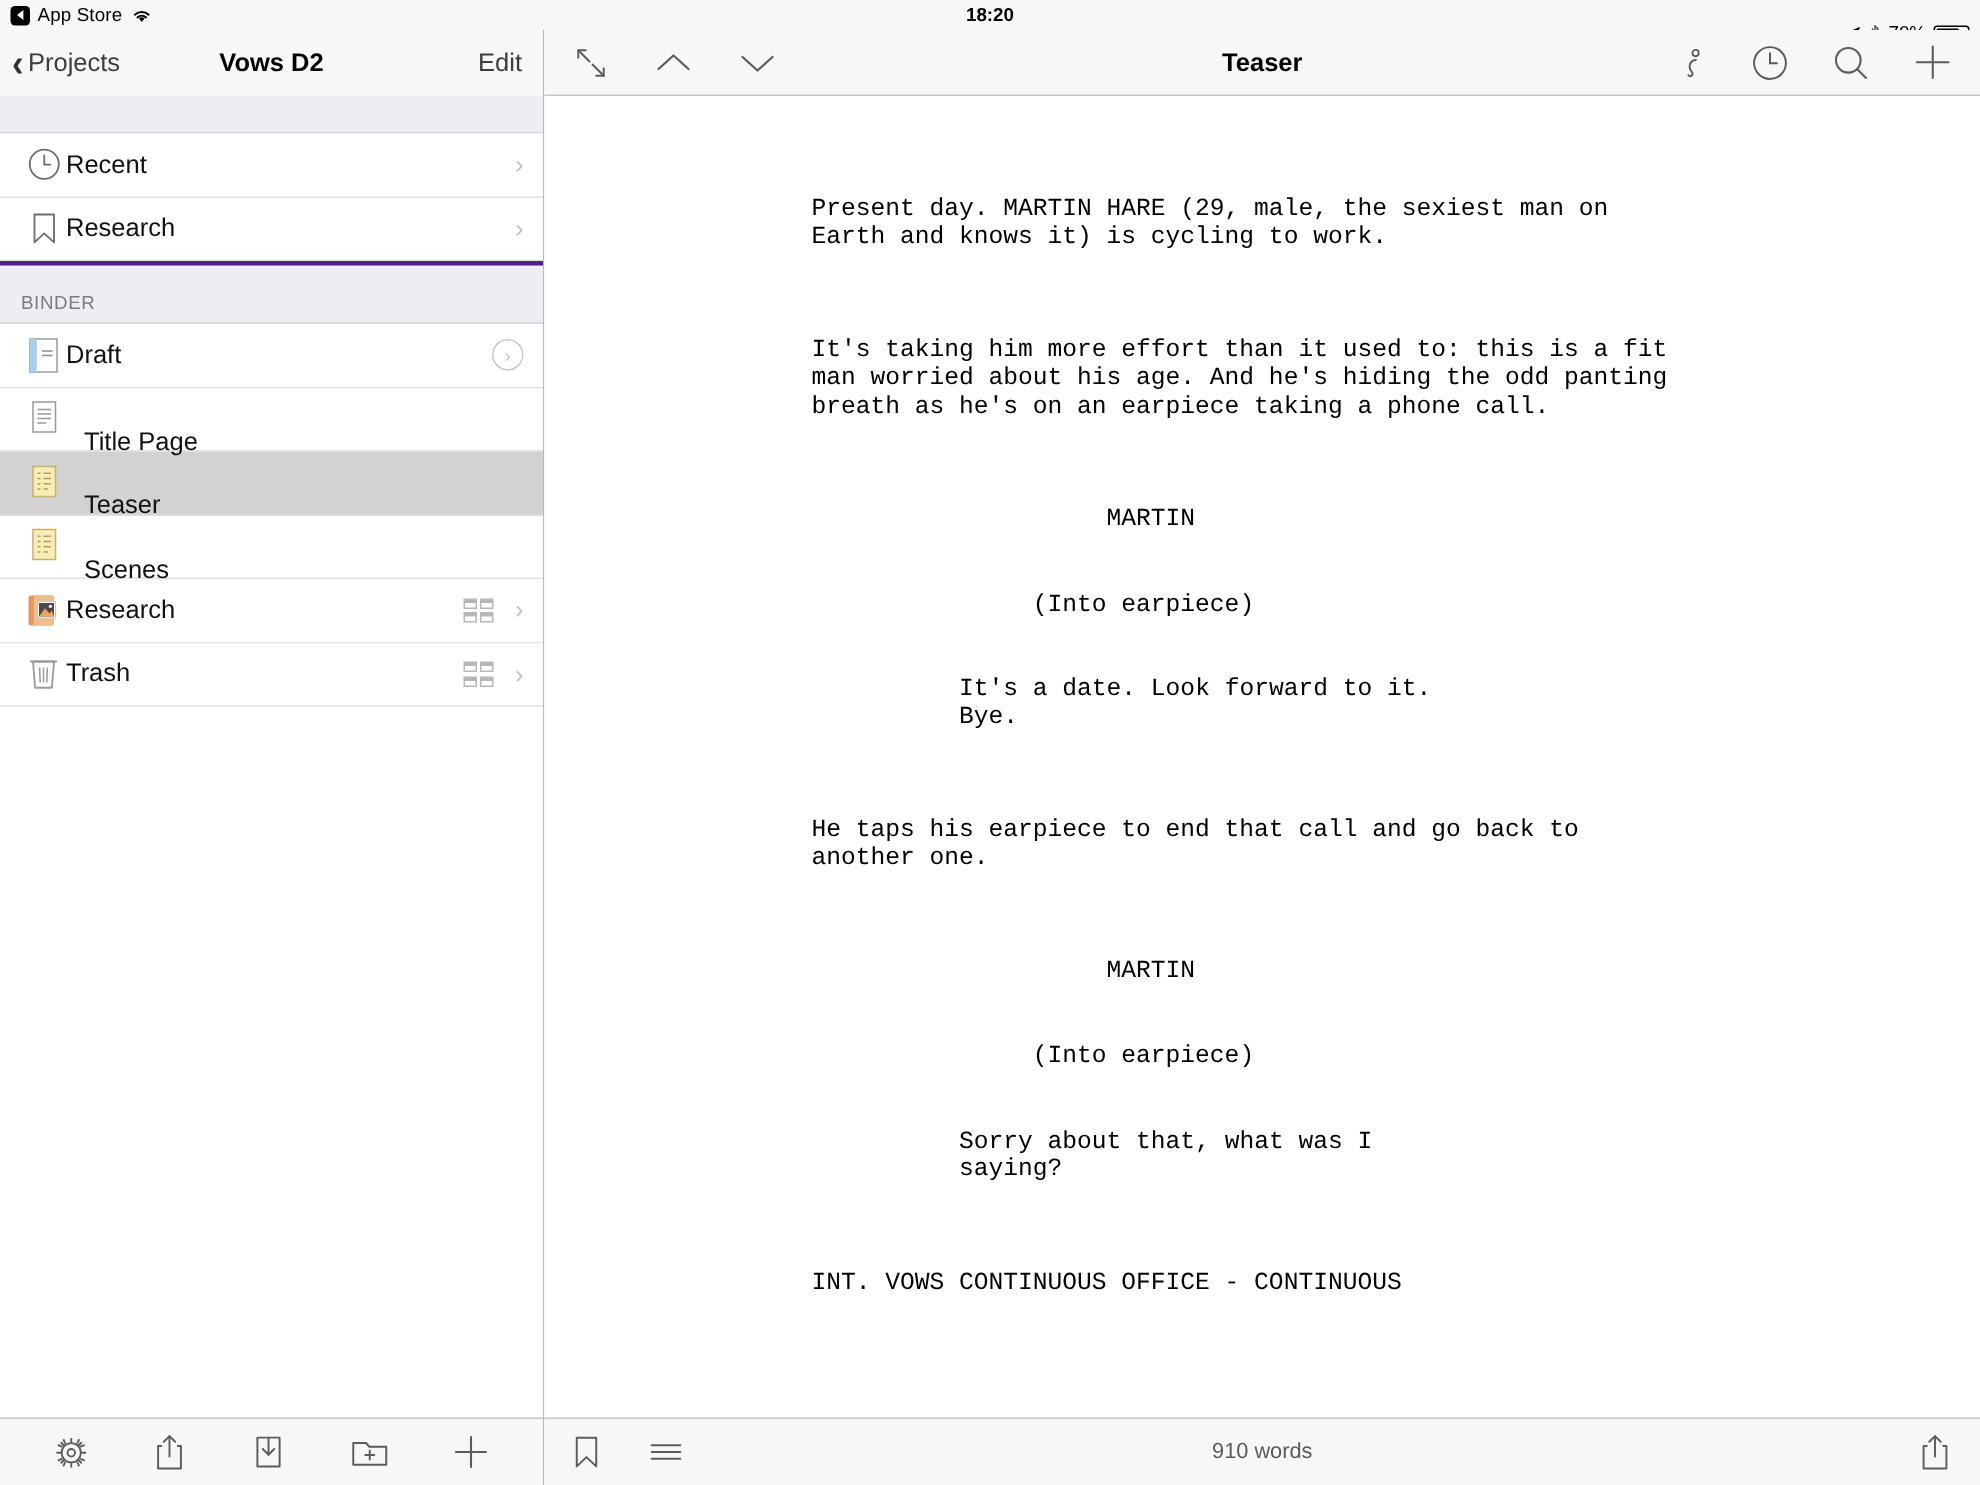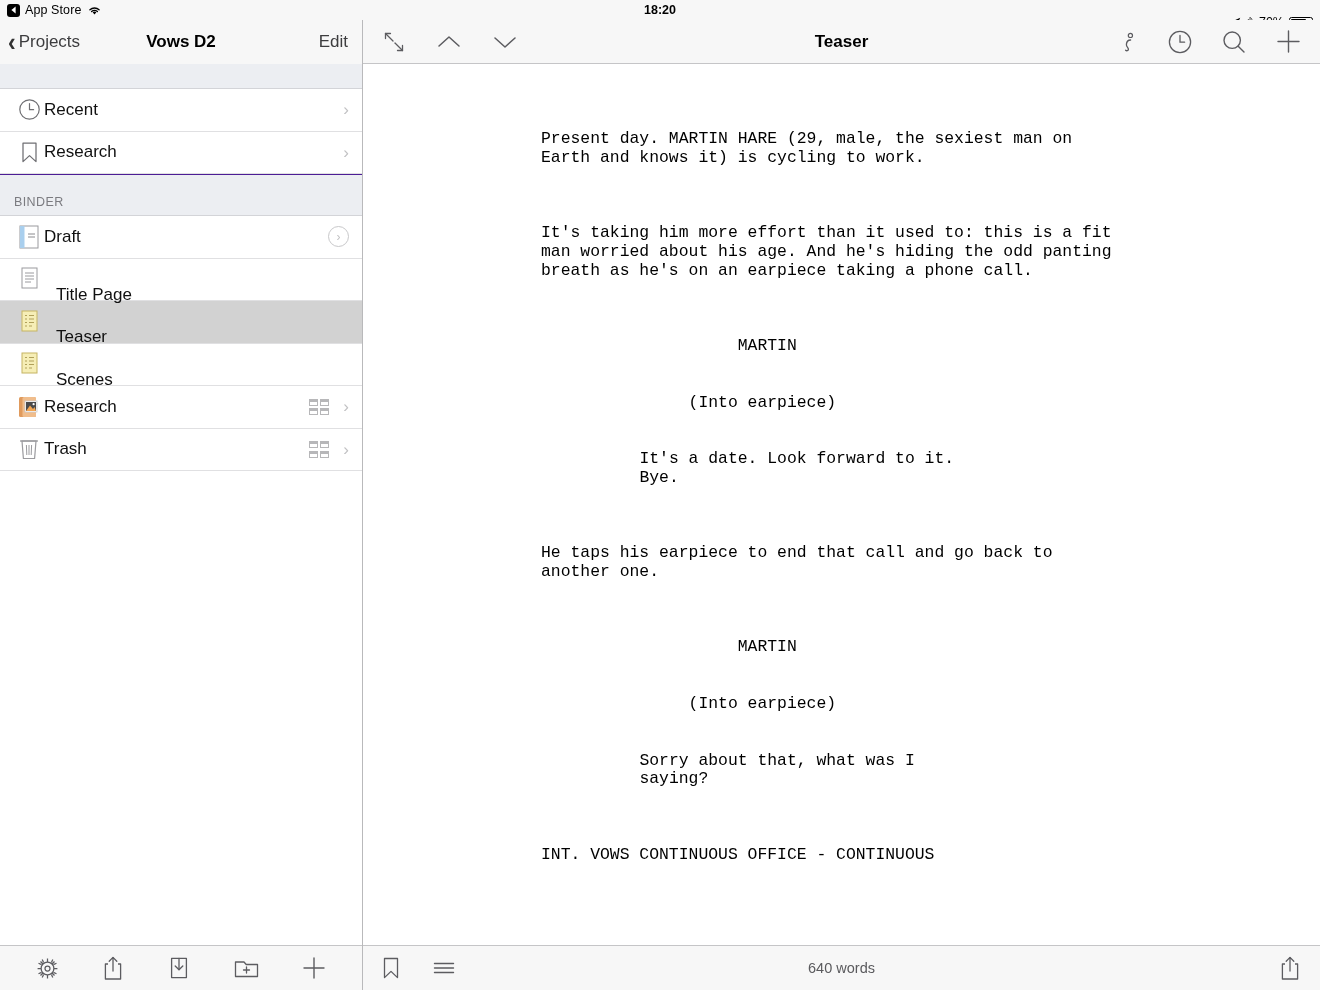--- a/index.html
+++ b/index.html
@@ -94,21 +94,21 @@
     display: flex; align-items: center; justify-content: center;
     color: #c2c2c4; font-size: 12px; line-height: 1;
   }
   .grid2 { display: grid; grid-template-columns: 9px 9px; grid-template-rows: 7px 7px; gap: 2.5px; }
   .grid2 i { border: 1.2px solid #b7b7b9; border-top-width: 3px; display: block; }
 
   .sb-section {
     background: #eceef2; height: 42px;
     display: flex; align-items: flex-end; padding: 0 0 6px 14px;
     font-size: 12.5px; letter-spacing: .4px; color: #7b7b80;
-    border-top: 1px solid #4c1d95; border-bottom: 1px solid #d3d4d8;
+    border-top: 3px solid #4c1d95; border-bottom: 1px solid #d3d4d8;
   }
 
   .sb-blank { flex: 1 1 auto; background: #fff; }
 
   .sb-toolbar {
     height: 45px; flex: 0 0 45px; background: #f7f7f7;
     border-top: 1px solid #c5c5c7;
     display: flex; align-items: center; justify-content: space-around;
     padding: 0 14px;
   }
@@ -453,21 +453,21 @@
             <svg width="20" height="25" viewBox="0 0 20 25">
               <path d="M3.5 2.5 L16.5 2.5 L16.5 21.6 L10 15.4 L3.5 21.6 Z" stroke="#5c5c60" stroke-width="1.3" fill="none" stroke-linejoin="round"></path>
             </svg>
           </span>
           <span class="ic">
             <svg width="26" height="22" viewBox="0 0 26 22">
               <path d="M3.5 6.5 H22.5 M3.5 11 H22.5 M3.5 15.5 H22.5" stroke="#5c5c60" stroke-width="1.4" stroke-linecap="round"></path>
             </svg>
           </span>
         </div>
-        <div class="wordcount">640 words</div>
+        <div class="wordcount">910 words</div>
         <div class="ed-tb-right">
           <span class="ic">
             <svg width="24" height="27" viewBox="0 0 24 27">
               <path d="M12 2.6 L12 16" stroke="#5c5c60" stroke-width="1.3" stroke-linecap="round"></path>
               <path d="M8.2 6.2 L12 2.4 L15.8 6.2" stroke="#5c5c60" stroke-width="1.3" fill="none" stroke-linecap="round" stroke-linejoin="round"></path>
               <path d="M7 9 H4.4 V24 H19.6 V9 H17" stroke="#5c5c60" stroke-width="1.3" fill="none" stroke-linejoin="round"></path>
             </svg>
           </span>
         </div>
       </div>

